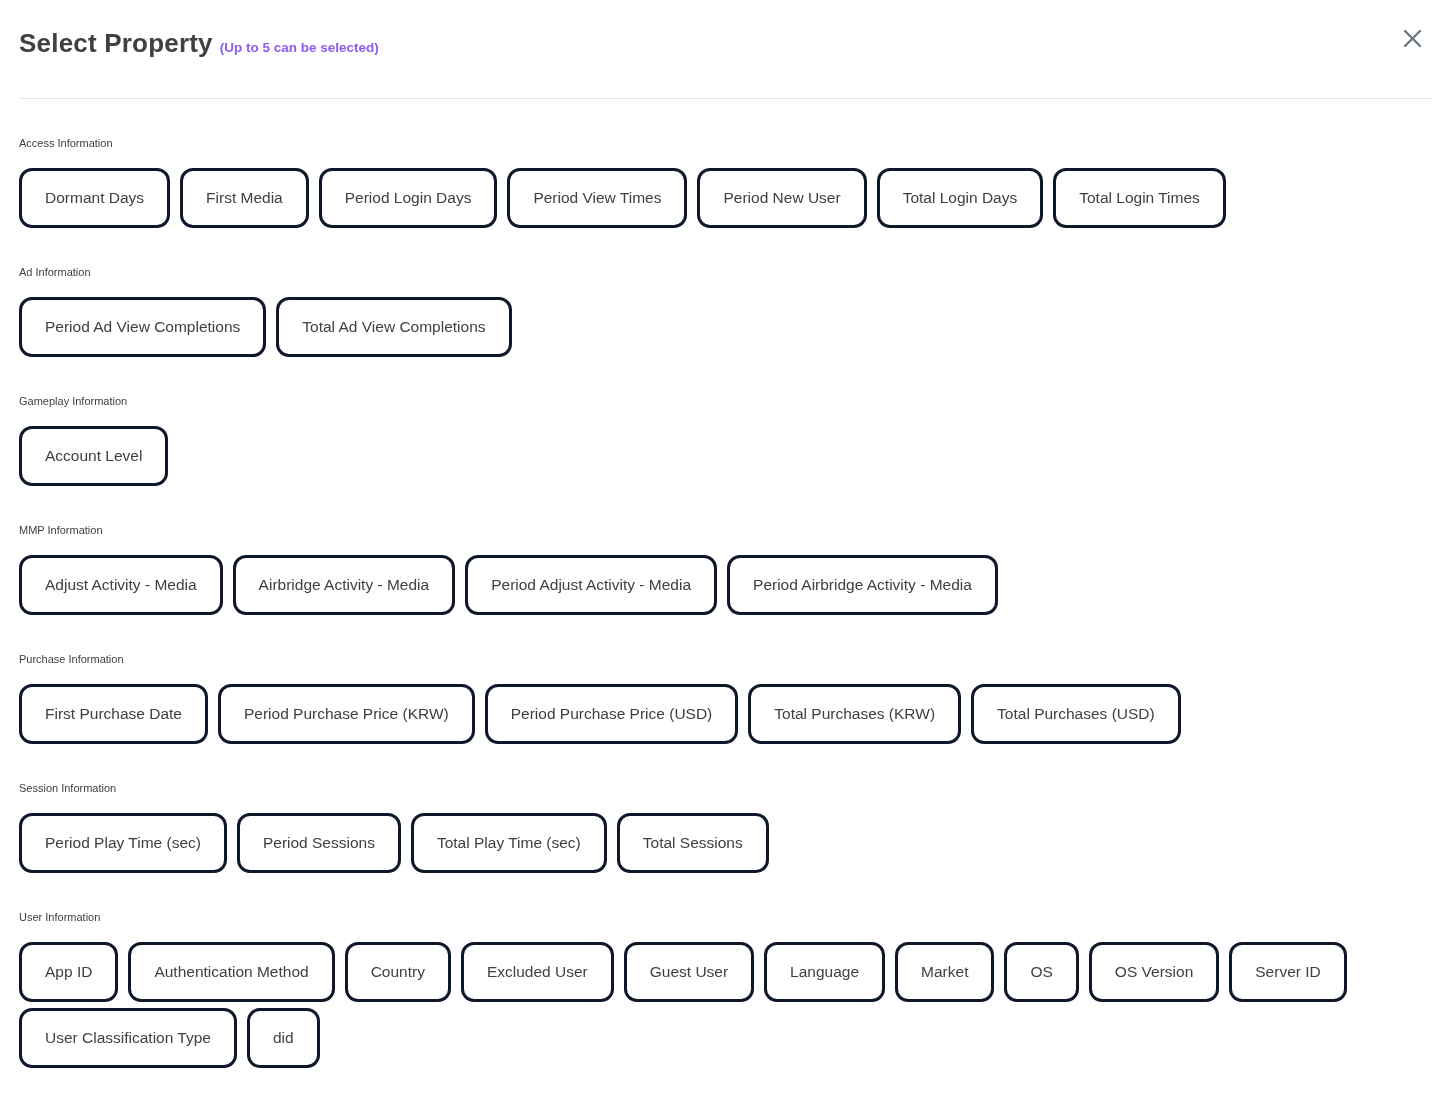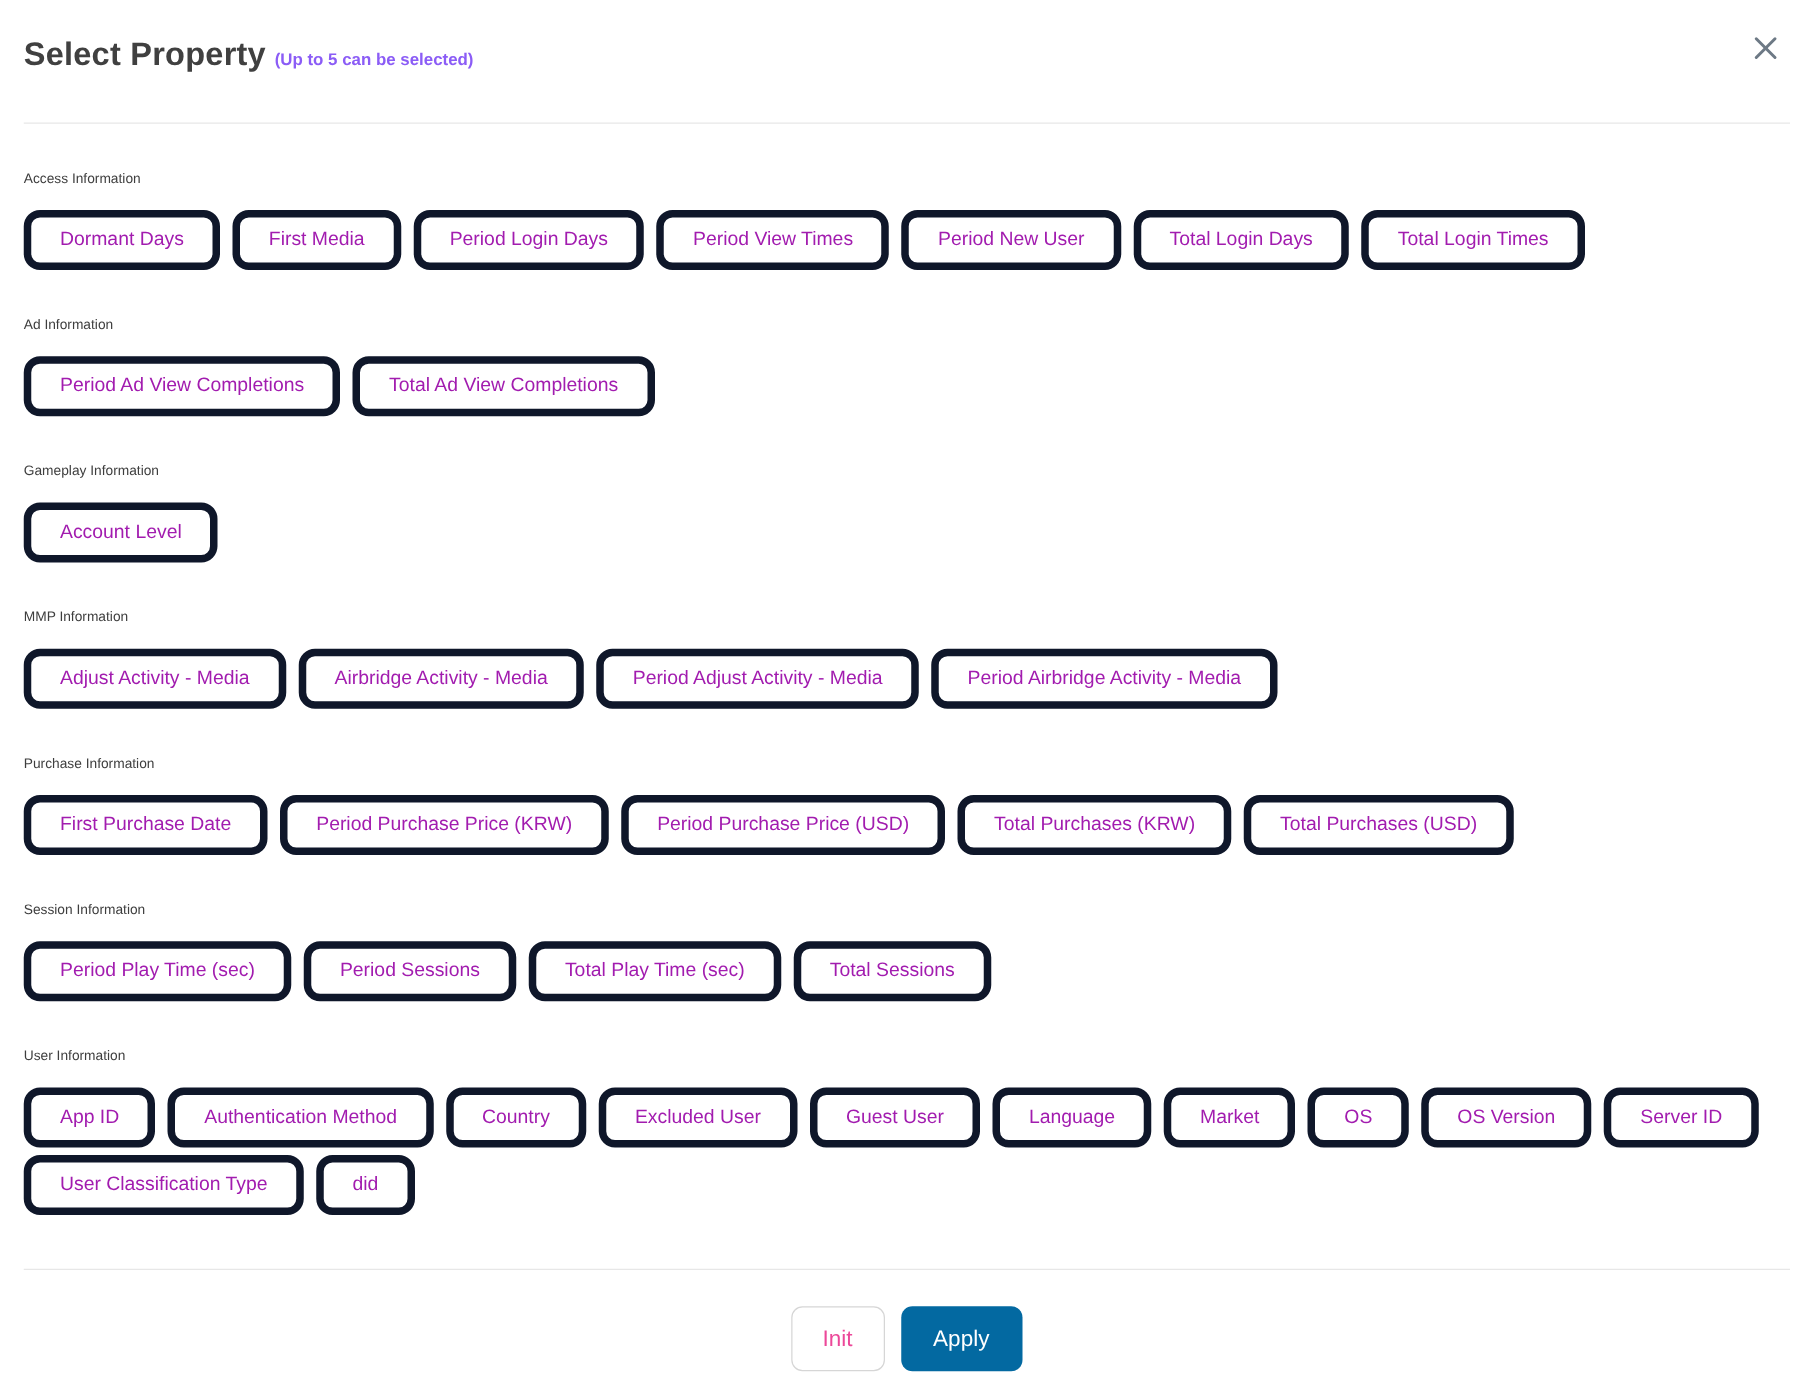--- a/index.html
+++ b/index.html
@@ -65,28 +65,28 @@
   .chips {
     display: flex;
     flex-wrap: wrap;
     column-gap: 10px;
     row-gap: 6px;
   }
   .chip {
     display: inline-flex;
     align-items: center;
     justify-content: center;
-    height: 48px;
+    height: 60px;
     padding: 0 23px;
     background: #fff;
-    border: 6px solid #0f172a;
+    border: 3px solid #0f172a;
     border-radius: 13px;
     font-family: inherit;
     font-size: 15.5px;
-    color: #a21caf;
+    color: #404040;
     cursor: pointer;
     white-space: nowrap;
   }
 
   
   .footer-divider { margin-top: 43px; }
   .modal-footer {
     display: flex;
     justify-content: center;
     align-items: center;

